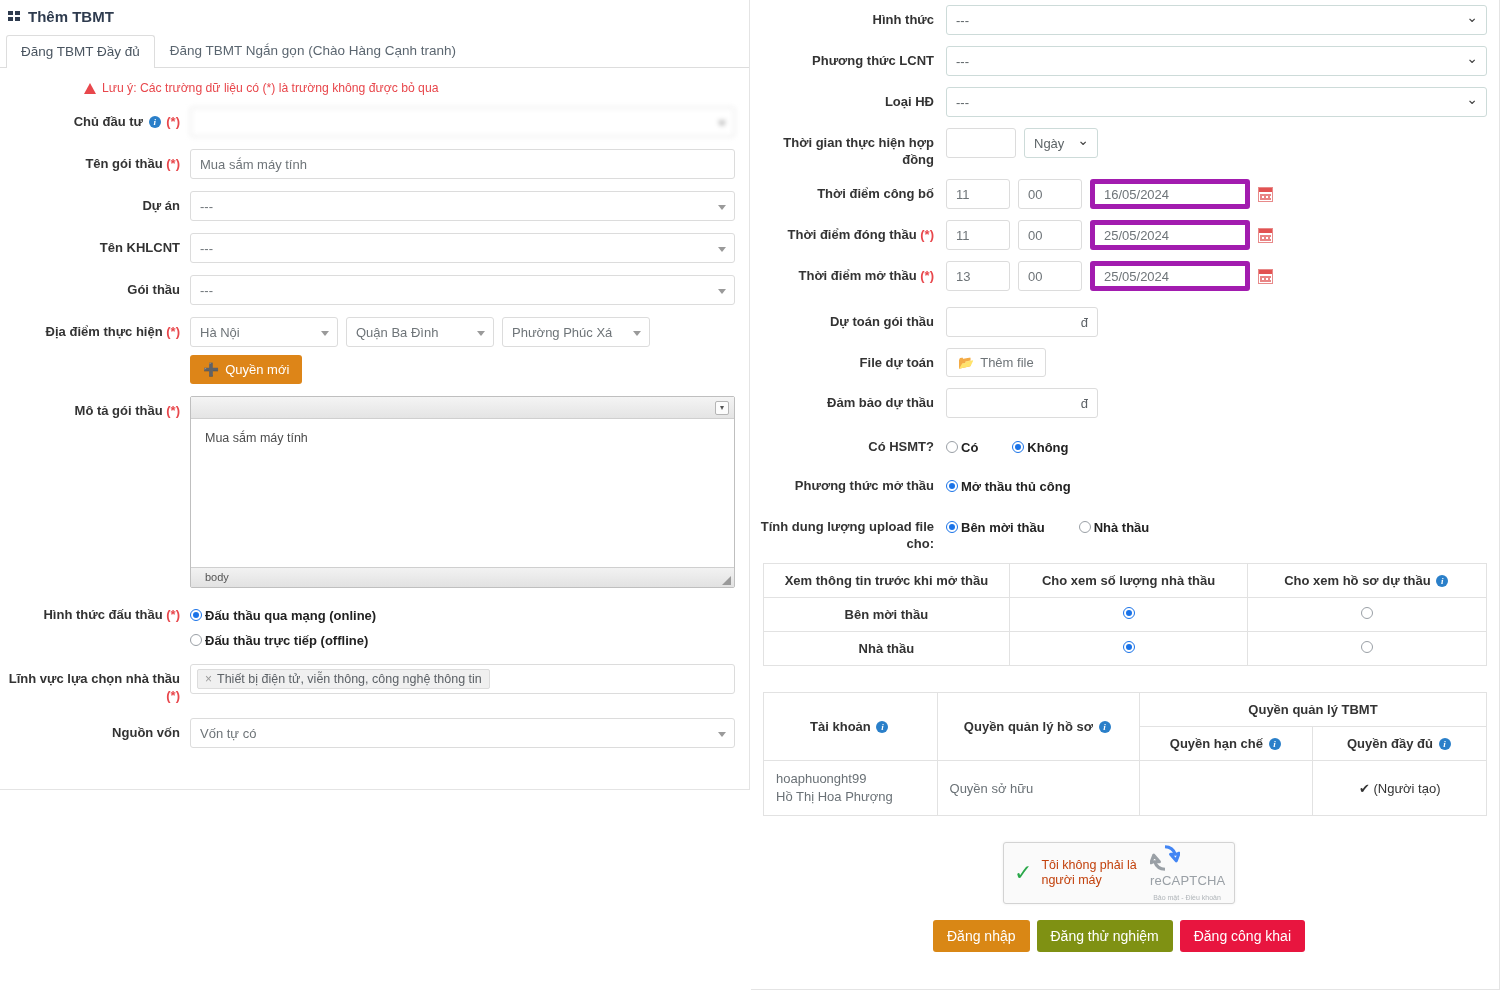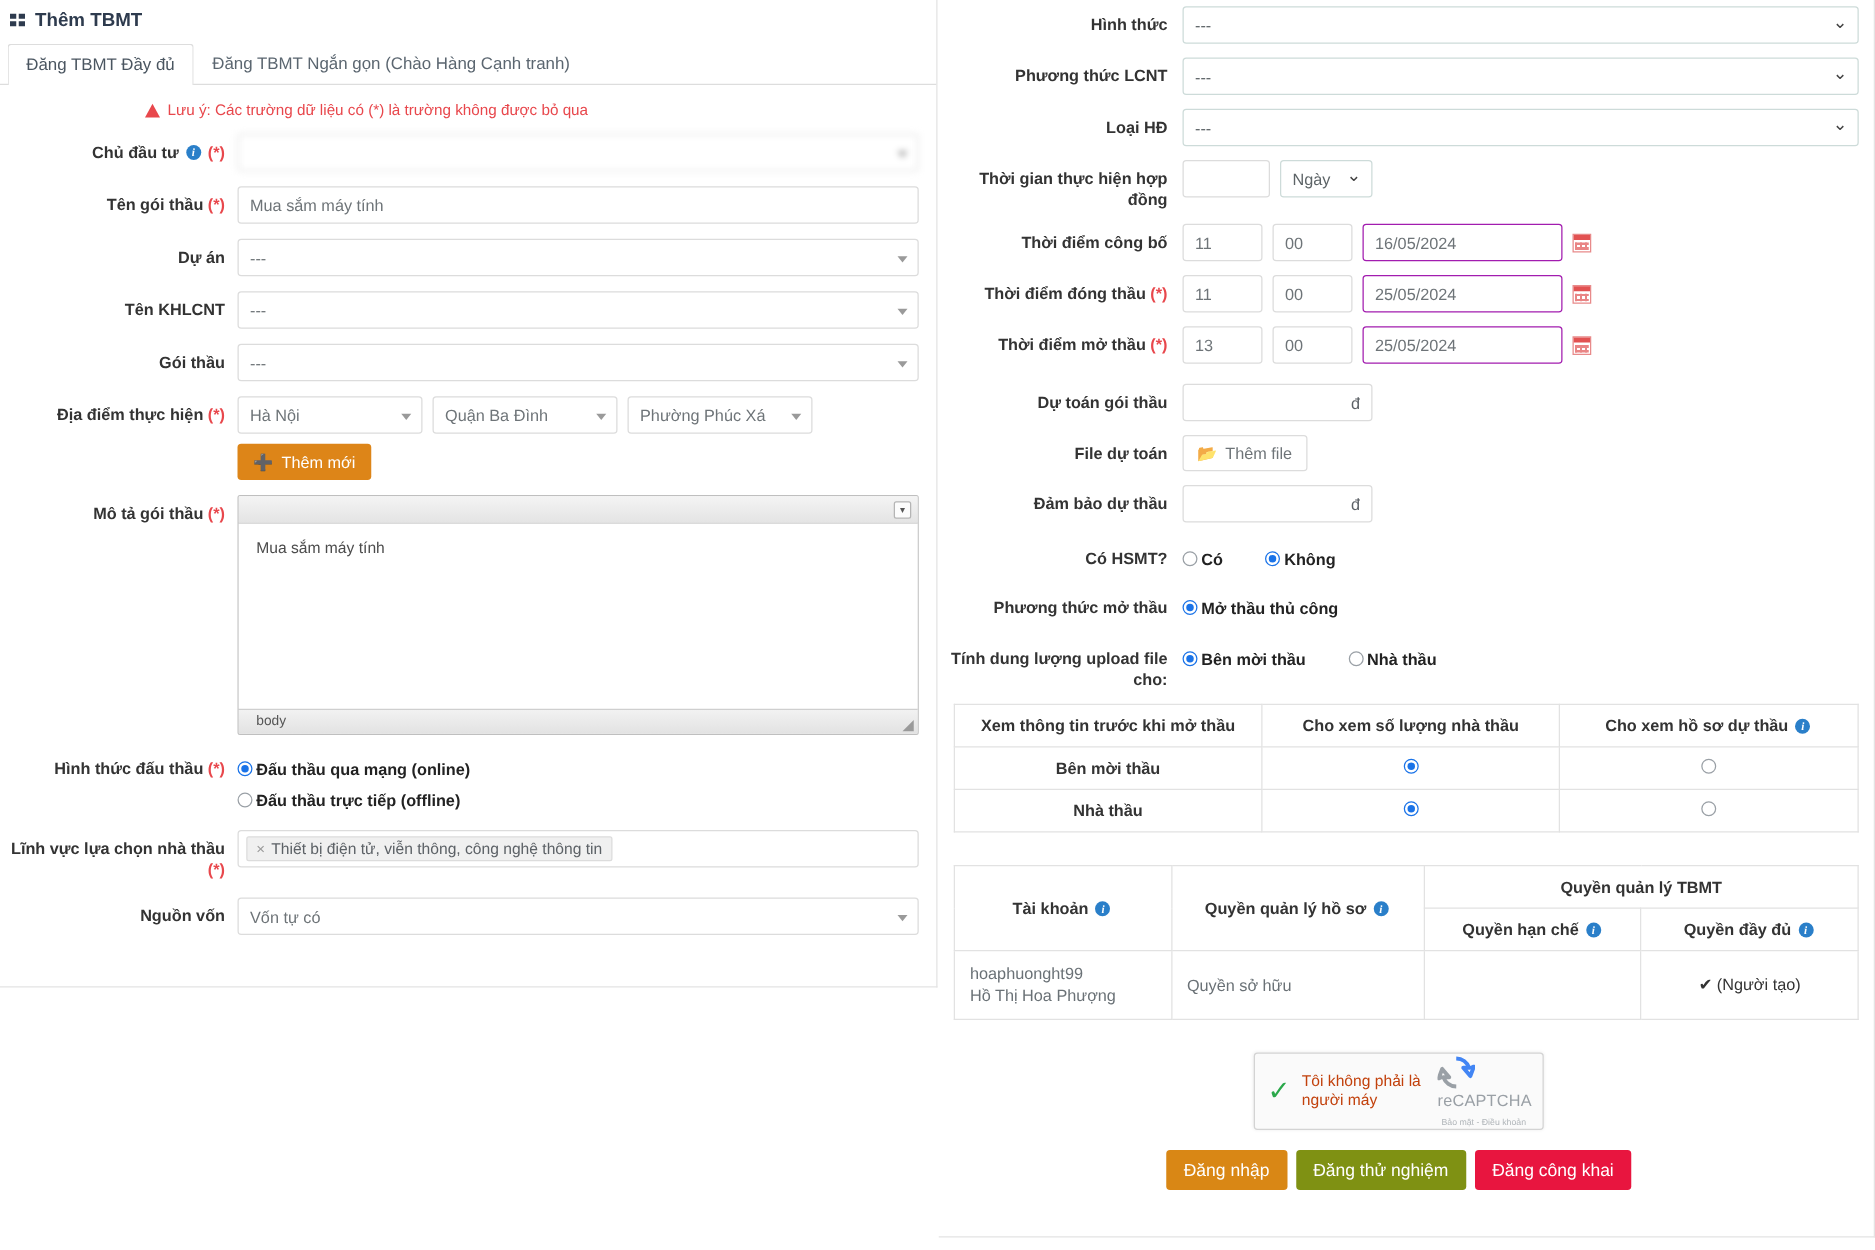--- a/index.html
+++ b/index.html
@@ -50,21 +50,21 @@
   }
   .tab.active {
     background: #fff; border-color: #ddd;
     border-top-left-radius: 3px; border-top-right-radius: 3px;
     margin-bottom: -1px; color: #4a5560;
   }
 
   .notice {
     display: flex; align-items: center; gap: 6px;
     color: #e8474c; font-size: 12.2px;
-    padding: 13px 0 12px 116px;
+    padding: 13px 0 12px 84px;
   }
   .warn-tri {
     width: 0; height: 0; border-left: 6px solid transparent;
     border-right: 6px solid transparent; border-bottom: 11px solid #e8474c;
     position: relative; flex: none;
   }
 
   .frow {
     display: flex; align-items: flex-start;
     margin-bottom: 12px;
@@ -199,21 +199,21 @@
   }
   .nsel.sm { width: 74px; }
 
   .tinp {
     width: 70px; height: 30px; border: 1px solid #dcdcdc; border-radius: 3px;
     padding: 4px 9px; font-size: 13px; color: #6e7478; background: #fff;
     font-family: inherit; outline: none;
   }
   .tinp.w64 { width: 64px; }
   .dinp {
-    width: 160px; height: 30px; border: 1px solid #a21caf; border-radius: 3px;
+    width: 160px; height: 30px; border: 5px solid #a21caf; border-radius: 3px;
     padding: 4px 9px; font-size: 13px; color: #6e7478; background: #fff;
     font-family: inherit; outline: none;
   }
   .cal-icon {
     width: 15px; height: 15px; position: relative; cursor: pointer; flex: none;
     background: #ffffff; border: 1px solid #e88a8a;
   }
   .cal-icon::before {
     content: ""; position: absolute; left: 0; top: 0; right: 0; height: 4px; background: #e25252;
   }
@@ -345,21 +345,21 @@
         <span class="req">(*)</span>
       </div>
       <div class="fctrl">
         <div class="loc-row">
           <div class="sel">Hà Nội</div>
           <div class="sel">Quận Ba Đình</div>
           <div class="sel w3">Phường Phúc Xá</div>
         </div>
         <button class="btn-add">
           <span>➕</span>
-          <span>Thêm mới</span>
+          <span>Quyền mới</span>
         </button>
       </div>
     </div>
 
     <div class="frow">
       <div class="flabel">
         <span>Mô tả gói thầu</span>
         <span class="req">(*)</span>
       </div>
       <div class="fctrl">

